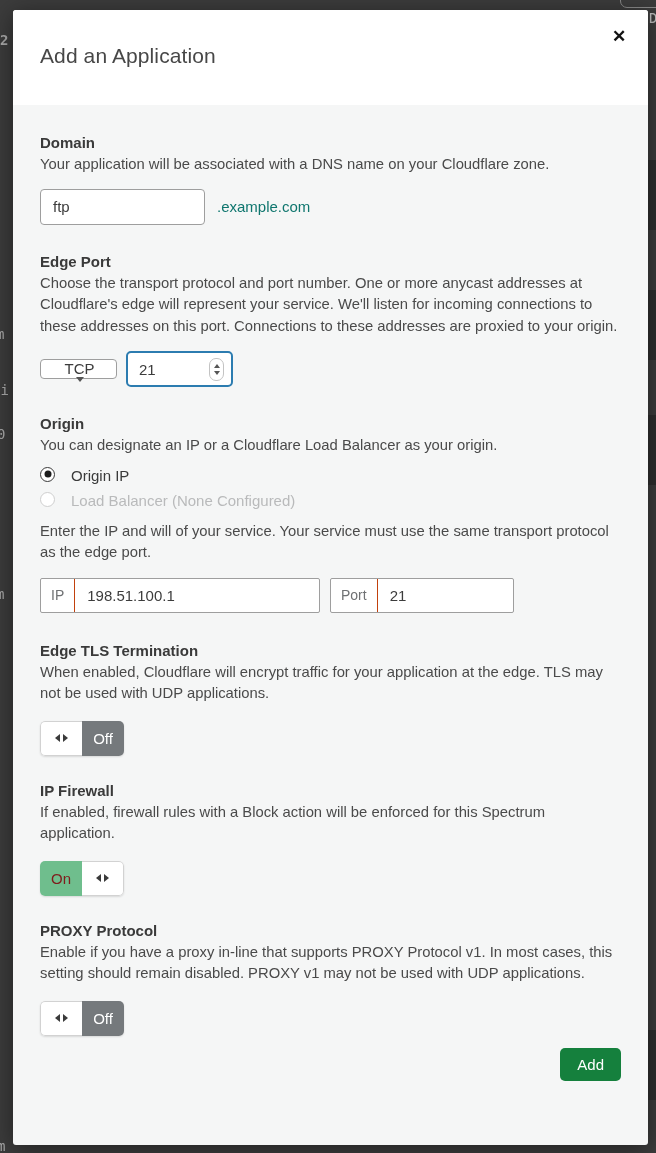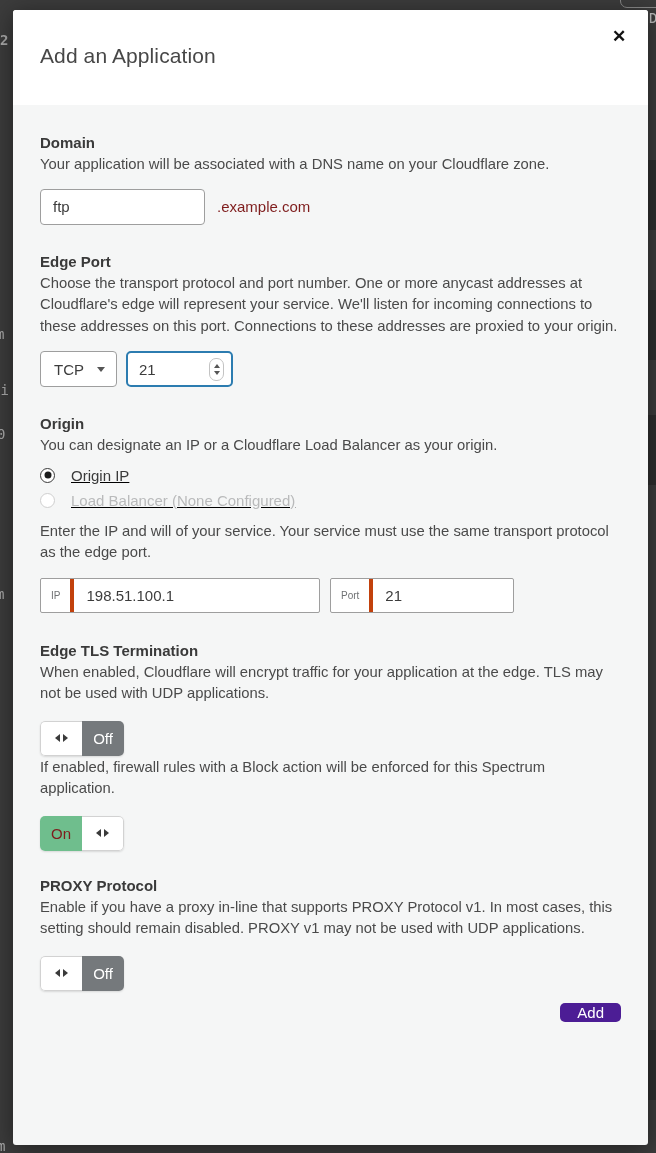--- a/index.html
+++ b/index.html
@@ -84,32 +84,33 @@
 
   
   .domain-row { display: flex; align-items: center; margin-top: 13px; }
   .domain-input {
     width: 165px; height: 36px;
     border: 1px solid #9e9e9e; border-radius: 4px;
     background: #fff; color: #3c3c3c;
     font-size: 15px; padding: 0 12px;
     font-family: "Liberation Sans", sans-serif;
   }
-  .domain-suffix { font-size: 15px; color: #7f1d1d; margin-left: 12px; }
+  .domain-suffix { font-size: 15px; color: #0f766e; margin-left: 12px; }
 
   
   .edgeport-row { display: flex; align-items: center; margin-top: 14px; }
   .select-box {
-    width: 77px; height: 36px;
+    width: 77px; height: 20px;
     border: 1px solid #9e9e9e; border-radius: 4px;
     background: #fff;
     display: flex; align-items: center; justify-content: space-between;
     padding: 0 11px 0 13px;
     font-size: 15px; color: #3c3c3c;
     cursor: pointer;
+    flex-direction: column;
   }
   .caret-down {
     width: 0; height: 0;
     border-left: 4.5px solid transparent;
     border-right: 4.5px solid transparent;
     border-top: 5.5px solid #555;
   }
   .number-wrap {
     width: 107px; height: 36px;
     margin-left: 9px;
@@ -127,21 +128,21 @@
     width: 15px; height: 23px;
     border: 1px solid #c3c3c3; border-radius: 7px;
     background: #fff;
     display: flex; flex-direction: column; align-items: center; justify-content: center;
     gap: 3px; cursor: pointer;
   }
   .tri-up { width:0; height:0; border-left:3.5px solid transparent; border-right:3.5px solid transparent; border-bottom:4px solid #555; }
   .tri-dn { width:0; height:0; border-left:3.5px solid transparent; border-right:3.5px solid transparent; border-top:4px solid #555; }
 
   
-  .radio-row { display: flex; align-items: center; margin-top: 8px; text-decoration: underline; }
+  .radio-row { display: flex; margin-top: 8px; }
   .radio-circle {
     width: 15px; height: 15px; border-radius: 50%;
     border: 1.5px solid #3a3a3a; background: #fff;
     position: relative; flex: none; cursor: pointer;
   }
   .radio-circle.selected::after {
     content: ""; position: absolute; left: 50%; top: 50%;
     width: 7px; height: 7px; border-radius: 50%;
     background: #1c1c1c; transform: translate(-50%,-50%);
   }
@@ -152,22 +153,22 @@
   
   .ipport-row { display: flex; align-items: center; margin-top: 14px; }
   .input-group {
     display: flex; align-items: stretch;
     border: 1px solid #9e9e9e; border-radius: 2px;
     background: #fff; height: 35px;
   }
   .input-group .prefix {
     display: flex; align-items: center;
     padding: 0 10px;
-    color: #6f7173; font-size: 10px;
-    border-right: 4px solid #c2410c;
+    color: #6f7173; font-size: 14px;
+    border-right: 1px solid #c2410c;
   }
   .input-group input {
     border: none; outline: none;
     font-size: 15px; color: #3c3c3c;
     padding: 17px 12px;
     font-family: "Liberation Sans", sans-serif;
     background: transparent;
   }
   .group-ip { width: 280px; }
   .group-ip input { width: 236px; }
@@ -183,22 +184,22 @@
   .toggle.off .knob { border-radius: 5px 0 0 5px; border-right: none; }
   .toggle.on  .knob { border-radius: 0 5px 5px 0; border-left: none; }
   .toggle .state-off { background: #75797c; color: #fff; font-size: 15px; }
   .toggle .state-on  { background: #6fbe8d; color: #7f1d1d; font-size: 15px; }
   .tgl-left  { width:0;height:0;border-top:4px solid transparent;border-bottom:4px solid transparent;border-right:5px solid #3a3a3a; }
   .tgl-right { width:0;height:0;border-top:4px solid transparent;border-bottom:4px solid transparent;border-left:5px solid #3a3a3a; }
 
   
   .footer-row { display: flex; justify-content: flex-end; margin-top: 12px; padding-bottom: 30px; }
   .add-btn {
-    min-width: 59px; height: 19px;
-    background: #4c1d95; color: #fff;
+    min-width: 59px; height: 33px;
+    background: #15803d; color: #fff;
     border: none; border-radius: 5px;
     font-size: 15px; font-family: "Liberation Sans", sans-serif;
     padding: 0 17px; cursor: pointer;
   }
 </style>
 </head>
 <body>
 
 <span class="bg-frag">2</span>
 <span class="bg-frag">m</span>
@@ -270,20 +271,21 @@
     <div class="section-label mt-sec" style="margin-top:28px;">Edge TLS Termination</div>
     <div class="section-desc">When enabled, Cloudflare will encrypt traffic for your application at the edge. TLS may not be used with UDP applications.</div>
     <div class="toggle off">
       <span class="cell knob">
         <span class="tgl-left"></span>
         <span class="tgl-right"></span>
       </span>
       <span class="cell state-off">Off</span>
     </div>
 
+    <div class="section-label" style="margin-top:25px;">IP Firewall</div>
     <div class="section-desc">If enabled, firewall rules with a Block action will be enforced for this Spectrum application.</div>
     <div class="toggle on">
       <span class="cell state-on">On</span>
       <span class="cell knob">
         <span class="tgl-left"></span>
         <span class="tgl-right"></span>
       </span>
     </div>
 
     <div class="section-label" style="margin-top:25px;">PROXY Protocol</div>

